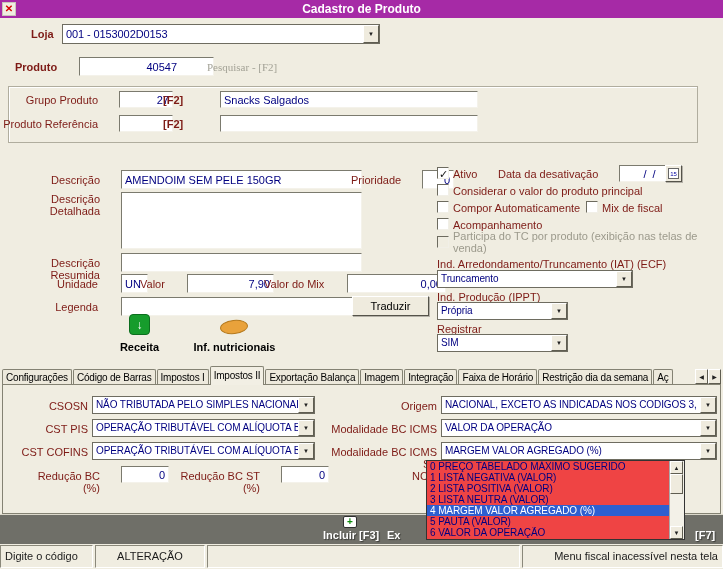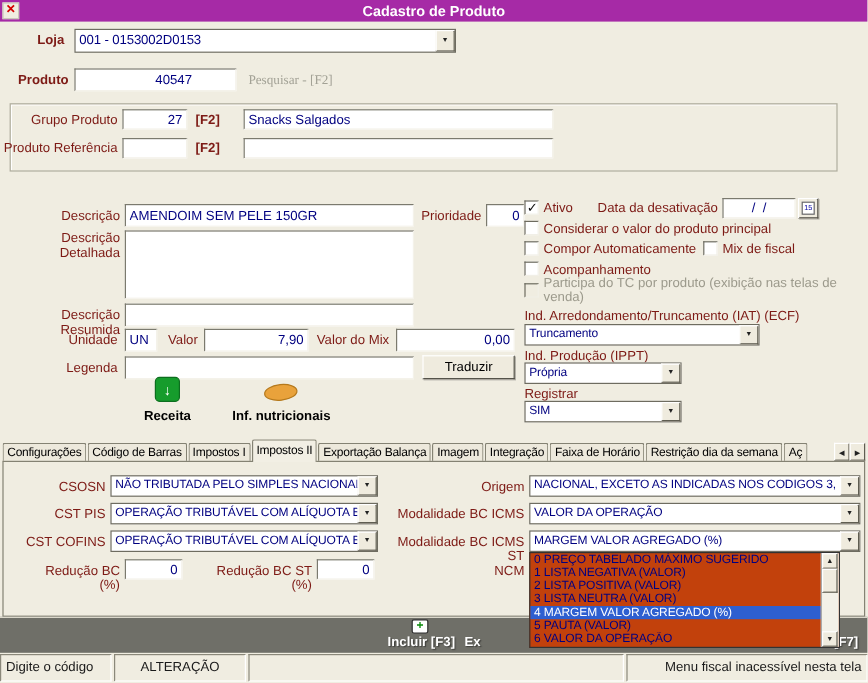--- a/index.html
+++ b/index.html
@@ -10,21 +10,21 @@
   .title{width:100%;text-align:center;color:#fff;font-weight:bold;font-size:12px;line-height:18px;}
   .close-x{position:absolute;left:2px;top:2px;width:14px;height:14px;background:#F0EDE1;border:1px solid #c9c6ba;color:#D40000;font-weight:bold;font-size:10px;line-height:12px;text-align:center;cursor:pointer;}
 
   .lbl{position:absolute;color:#7D1A15;white-space:nowrap;}
   .lbl.r{text-align:right;white-space:normal;}
   .lbl.b{font-weight:bold;}
   .hint{position:absolute;color:#A3A296;white-space:nowrap;}
   .blk{position:absolute;color:#000;white-space:nowrap;}
   .gray{color:#9C9A8C;}
 
-  .fld{position:absolute;background:#fff;border:1px solid;border-color:#7b7a6e #f4f2ea #f4f2ea #7b7a6e;font-family:"Liberation Sans",sans-serif;font-size:11px;color:#000080;padding:0 3px;outline:none;}
+  .fld{position:absolute;background:#fff;border:1px solid;border-color:#7b7a6e #f4f2ea #f4f2ea #7b7a6e;font-family:"Liberation Sans",sans-serif;font-size:11px;color:#000080;padding:0 3px;outline:none;margin-left:17px;}
   .fld.num{text-align:right;}
   textarea.fld{resize:none;padding:2px 3px;}
 
   .groupbox{position:absolute;border:1px solid #B0AD9E;box-shadow:1px 1px 0 #fff inset;}
 
   .combo{position:absolute;height:18px;background:#fff;border:1px solid #6E6C60;display:flex;align-items:stretch;cursor:pointer;}
   .combo-val{flex:1;color:#000080;font-size:10px;line-height:16px;padding-left:3px;white-space:nowrap;overflow:hidden;letter-spacing:-0.1px;}
   .combo-arrow{width:16px;background:#EFEBDE;border:1px solid;border-color:#fff #5f5d51 #5f5d51 #fff;display:flex;align-items:center;justify-content:center;font-size:6px;color:#222;}
 
   .cb{position:absolute;width:12px;height:12px;background:#fff;border:1px solid;border-color:#6d6b5f #f1efe7 #f1efe7 #6d6b5f;cursor:pointer;}
@@ -37,21 +37,21 @@
   .icon-receita{position:absolute;left:129px;top:314px;width:21px;height:21px;background:#169C2C;border:1px solid #0C6E1E;border-radius:4px;display:flex;align-items:center;justify-content:center;color:#fff;font-weight:bold;font-size:12px;cursor:pointer;}
   .icon-inf{position:absolute;left:220px;top:320px;width:28px;height:14px;background:#E9A23B;border:1px solid #B5791C;border-radius:50%;transform:rotate(-6deg);cursor:pointer;}
   .cal-sheet{width:11px;height:11px;background:#fff;border:1px solid #666;font-size:6px;line-height:10px;text-align:center;color:#0000A0;}
 
   .tabstrip{position:absolute;left:2px;top:366px;width:692px;height:19px;display:flex;align-items:flex-end;overflow:hidden;}
   .tab{flex:0 0 auto;height:16px;line-height:16px;padding:0 3px;font-size:10px;letter-spacing:-0.2px;background:#EDE9DC;border:1px solid #848273;border-bottom:none;border-top-left-radius:2px;border-top-right-radius:2px;margin-right:1px;white-space:nowrap;cursor:pointer;color:#000;}
   .tab.active{height:19px;line-height:18px;background:#F2EFE4;position:relative;z-index:6;}
   .tabpanel{position:absolute;left:2px;top:384px;width:719px;height:130px;border:1px solid #848273;background:#F0EDE1;}
   .tsbtn{position:absolute;top:369px;width:13px;height:15px;background:#EFEBDE;border:1px solid;border-color:#fff #5f5d51 #5f5d51 #fff;display:flex;align-items:center;justify-content:center;font-size:6px;color:#222;cursor:pointer;}
 
-  .ddl{position:absolute;left:441px;top:460px;width:259px;height:80px;background:#c2410c;border:1px solid #333;z-index:30;}
+  .ddl{position:absolute;left:426px;top:460px;width:259px;height:80px;background:#ef4444;border:1px solid #333;z-index:30;}
   .ddl-item{height:11px;line-height:11px;font-size:10px;letter-spacing:-0.1px;color:#000080;padding-left:3px;margin-right:15px;white-space:nowrap;overflow:hidden;cursor:pointer;}
   .ddl-item.selected{background:#2E5FD0;color:#fff;}
   .ddl-scroll{position:absolute;right:0;top:0;bottom:0;width:15px;background:#F3F1E8;border-left:1px solid #aaa;}
   .sb-btn{position:absolute;left:0;width:13px;height:13px;background:#EFEBDE;border:1px solid;border-color:#fff #5f5d51 #5f5d51 #fff;display:flex;align-items:center;justify-content:center;font-size:6px;color:#222;cursor:pointer;}
   .sb-btn.up{top:0;}
   .sb-btn.down{bottom:0;}
   .sb-thumb{position:absolute;left:0;top:13px;width:13px;height:20px;background:#EFEBDE;border:1px solid;border-color:#fff #5f5d51 #5f5d51 #fff;cursor:pointer;}
 
   .toolbar{position:absolute;left:0;top:514px;width:723px;height:30px;background:#6F6F68;border-top:1px solid #DBD8CB;}
   .tb-text{position:absolute;color:#fff;font-weight:bold;font-size:11px;white-space:nowrap;text-shadow:1px 1px 1px rgba(0,0,0,0.45);cursor:pointer;}

